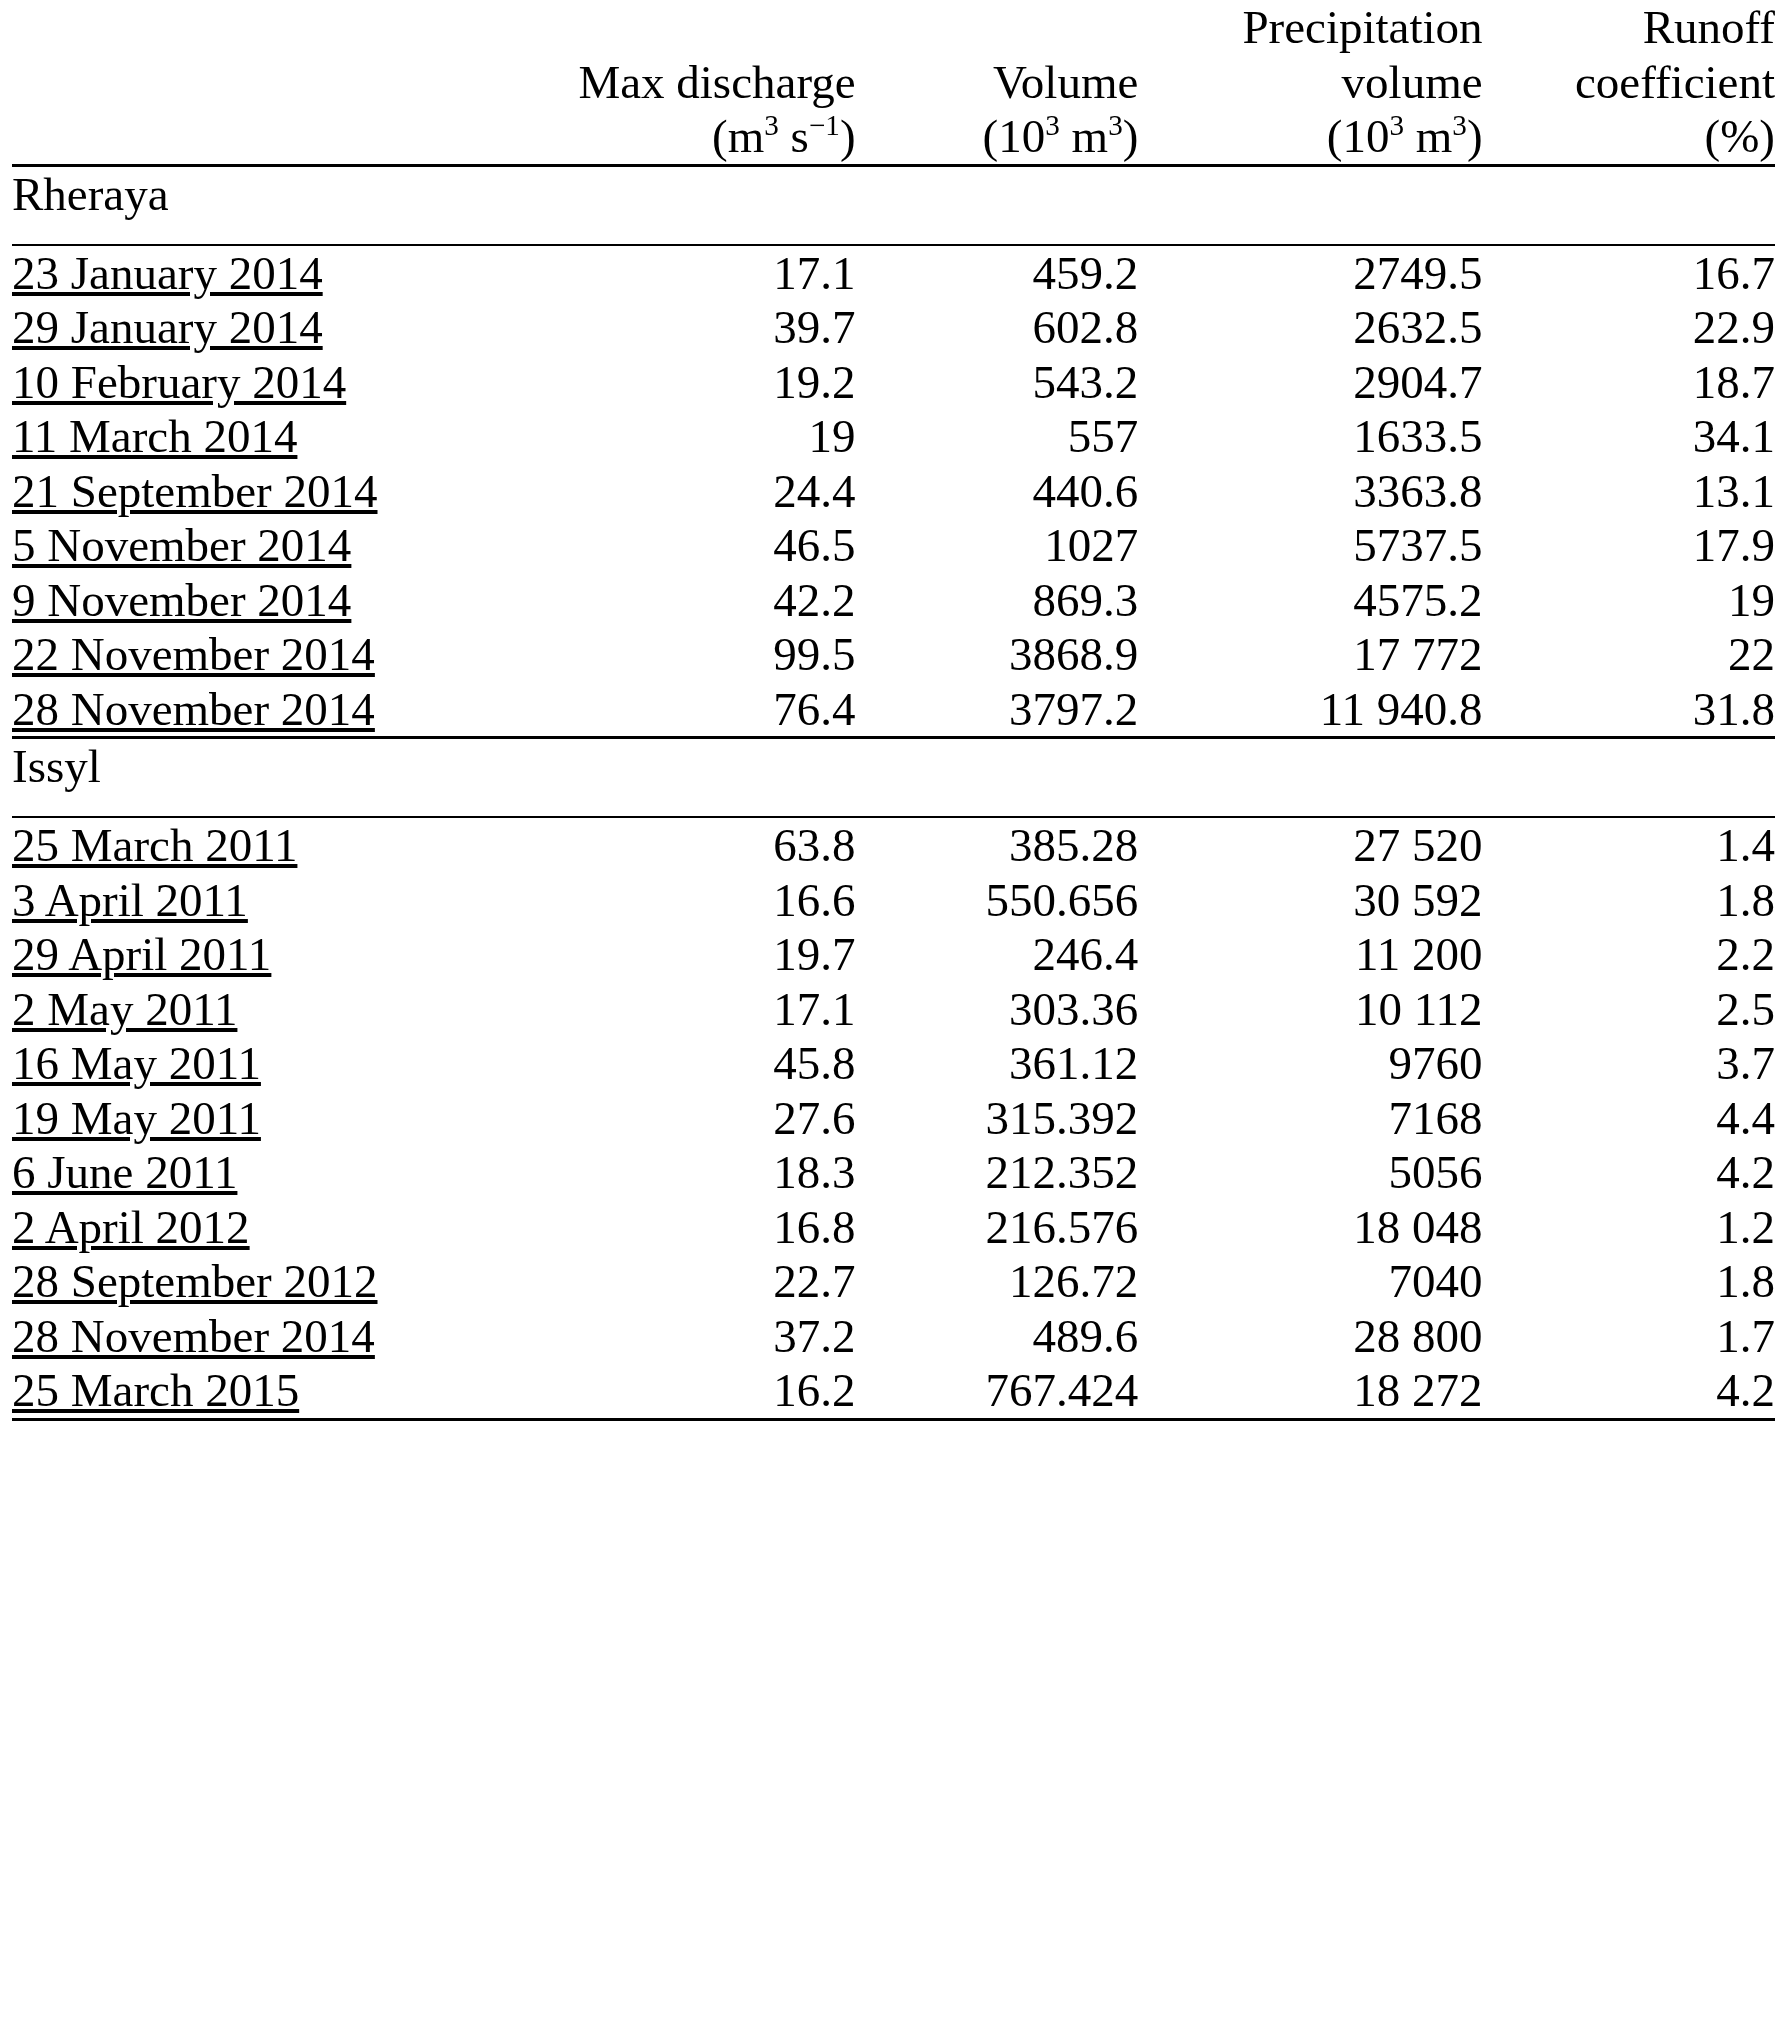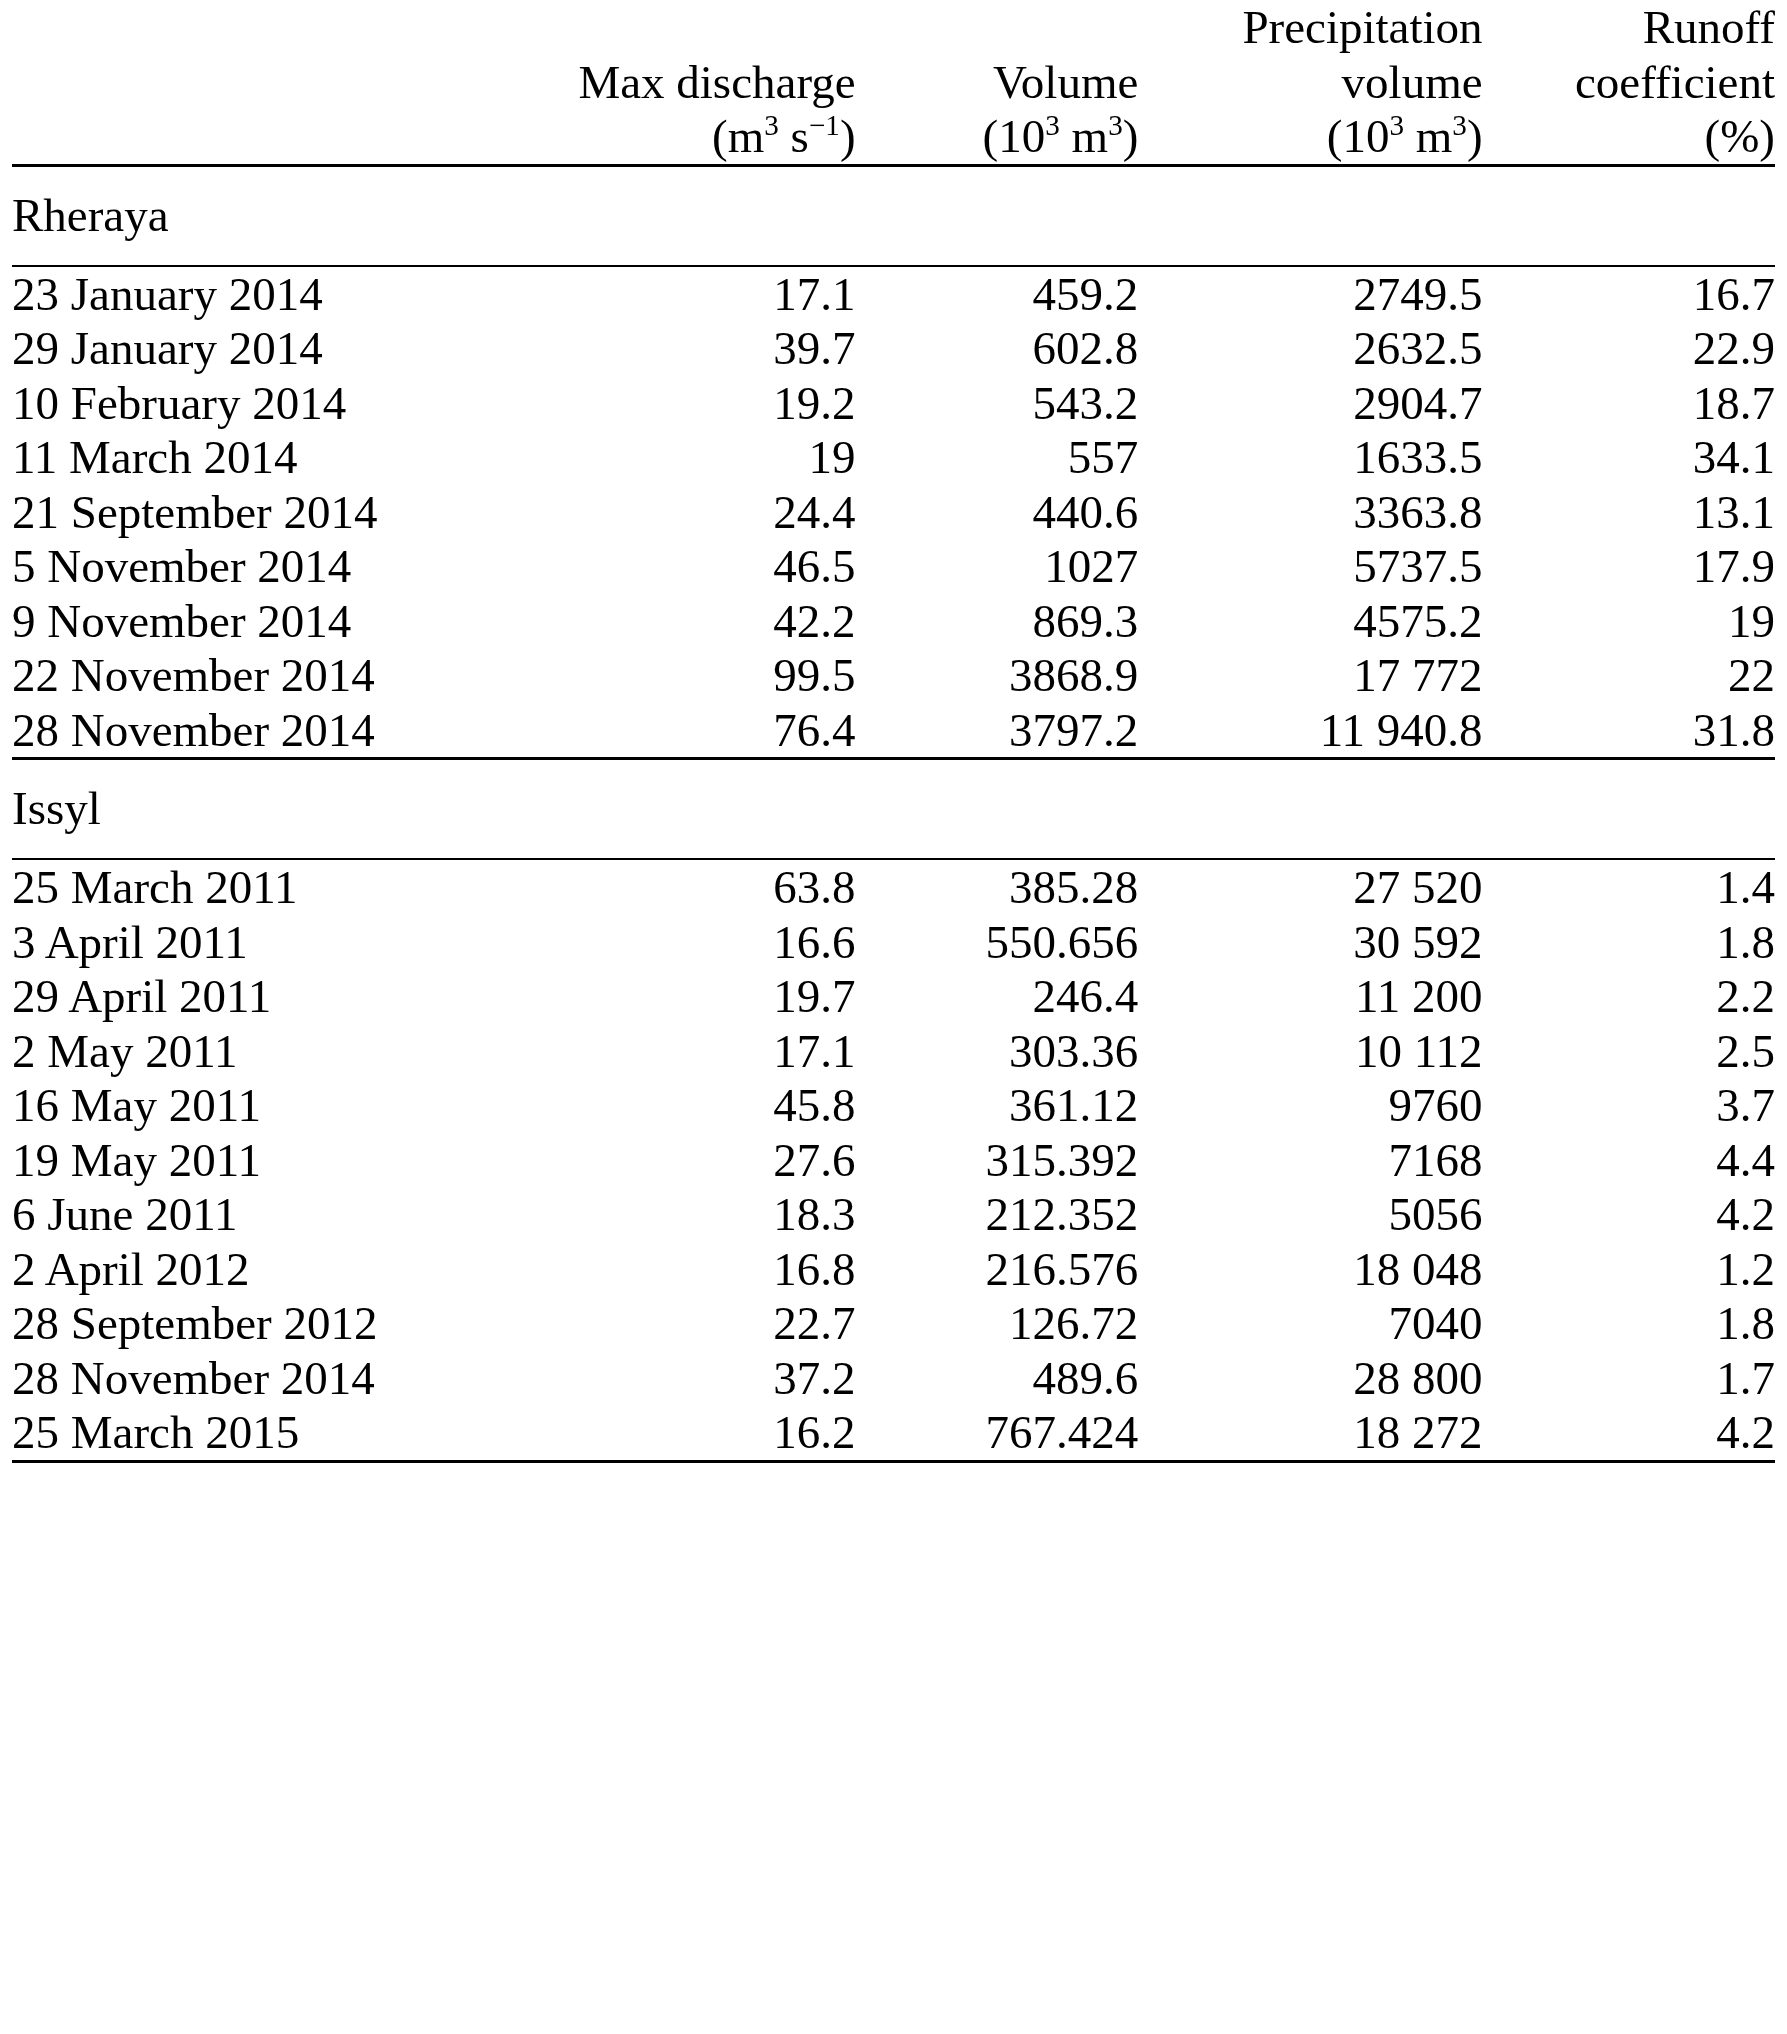--- a/index.html
+++ b/index.html
@@ -48,31 +48,31 @@
   sup { font-size: 0.62em; vertical-align: super; line-height: 0; }
 
   tr.rule-top > * { border-top: 3.5px solid #000; }
   tr.rule-thin > * { border-top: 2.6px solid #000; }
 
   td.date {
     text-align: left;
     padding-top: 7.8px;
     padding-bottom: 7.8px;
     white-space: nowrap;
+    text-decoration: underline;
   }
   td.num {
     text-align: right;
     padding-top: 7.8px;
     padding-bottom: 7.8px;
     padding-right: 5.2px;
     white-space: nowrap;
   }
   tr.group td {
     text-align: left;
-    padding-top: 21px;
     padding-bottom: 22.5px;
     white-space: nowrap;
   }
   .spacer-cell { height: 0; padding: 0; }
   .bottom-rule { border-top: 3.5px solid #000; }
 </style>
 </head>
 <body>
 
 <div class="page">

